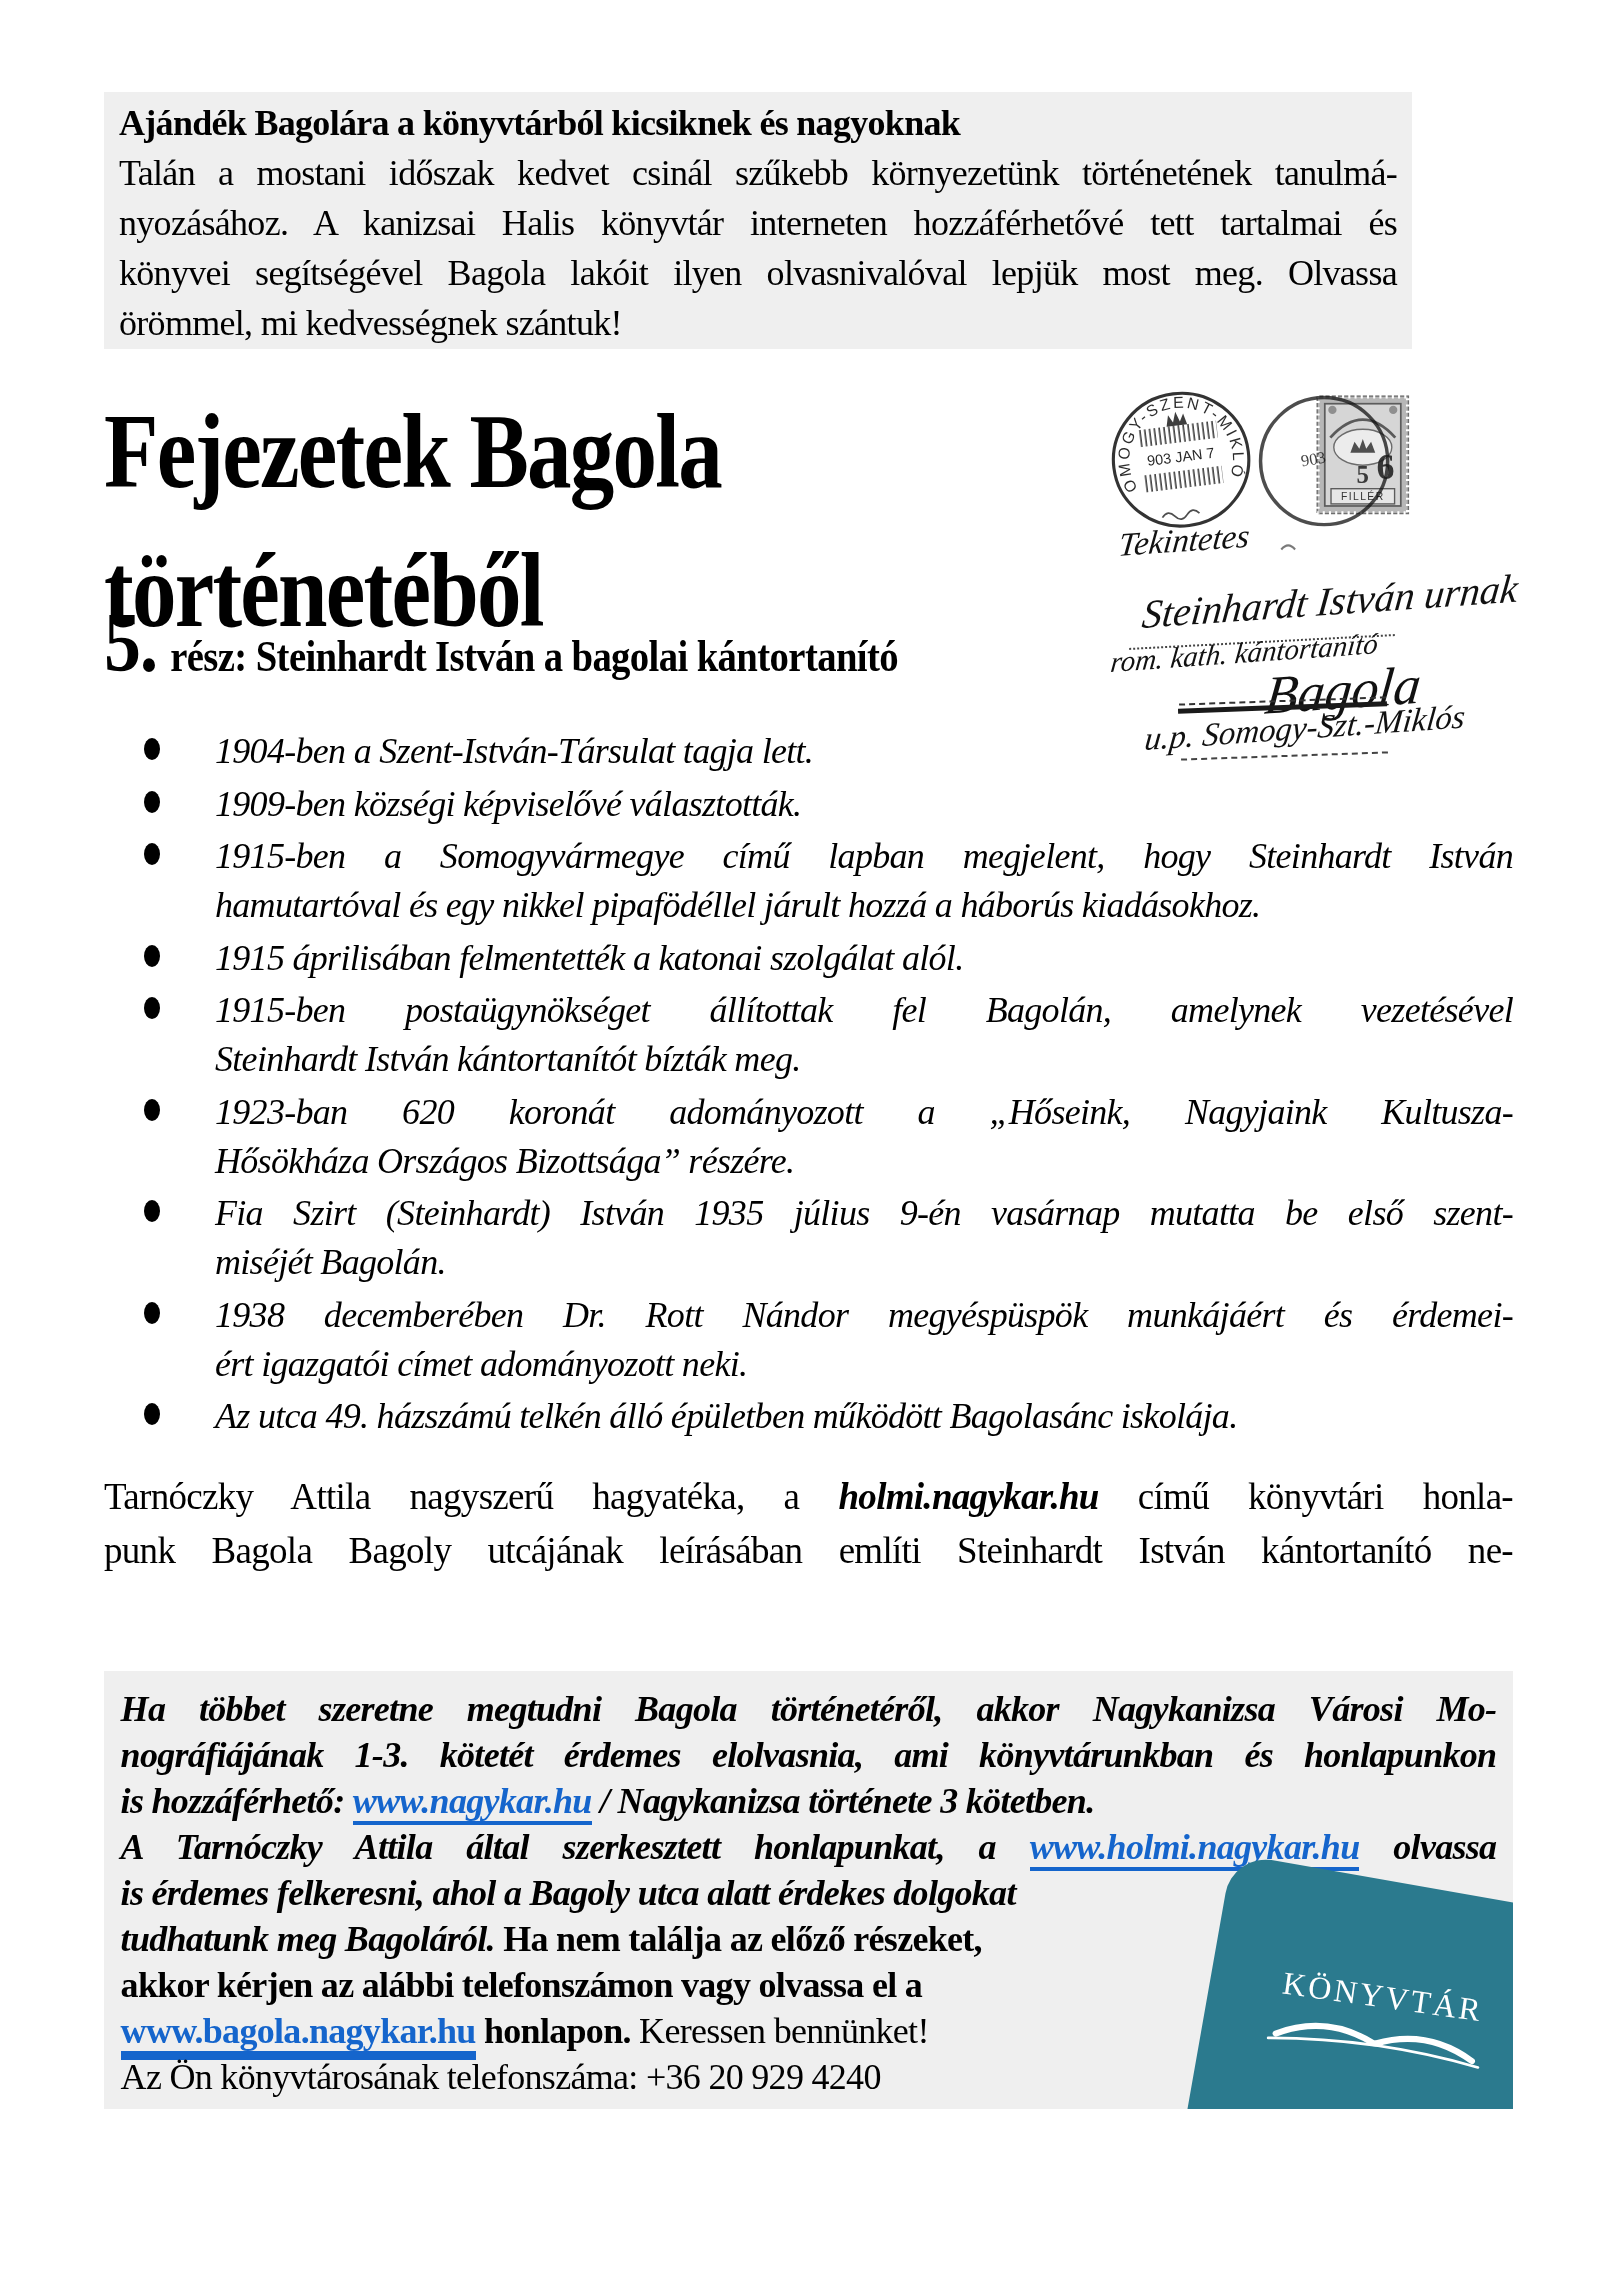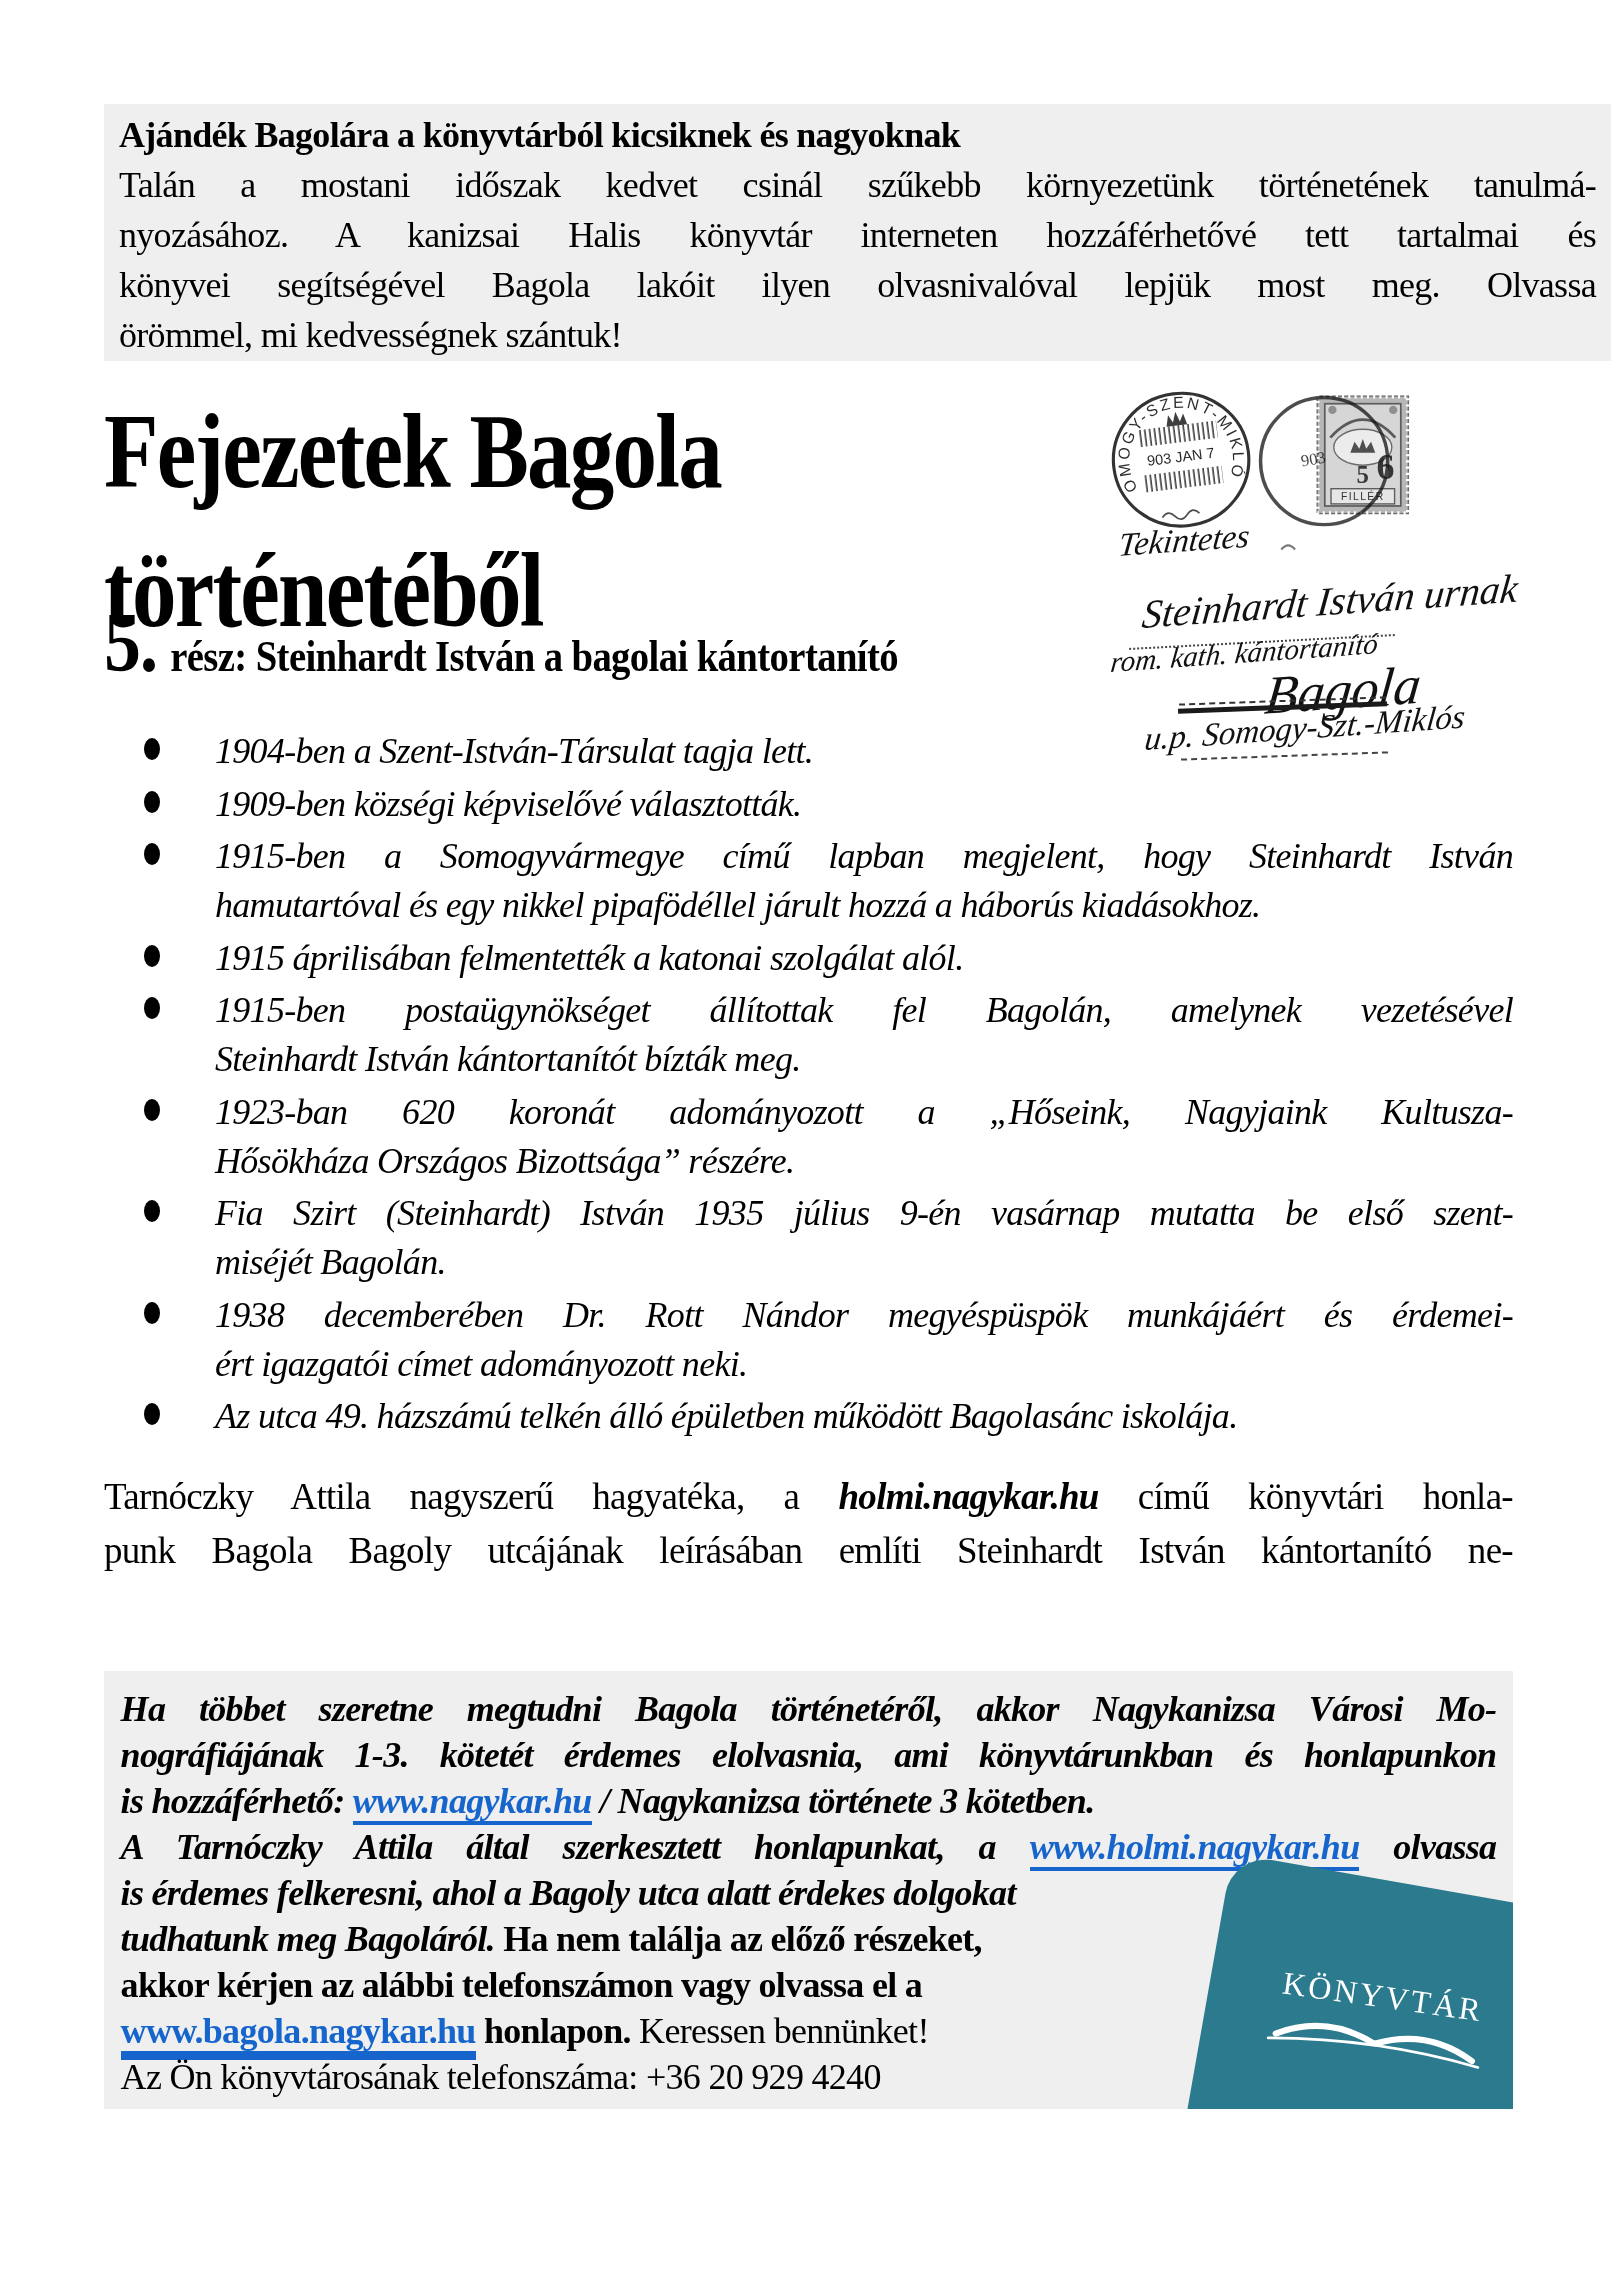--- a/index.html
+++ b/index.html
@@ -13,21 +13,21 @@
   .tline{display:block;font-size:36px;line-height:50px;letter-spacing:-0.7px;white-space:normal;}
   .tline.just{text-align:justify;text-align-last:justify;}
   .seg-r{font-style:normal;font-weight:normal;}
   .seg-b{font-weight:bold;font-style:normal;}
   .seg-i{font-style:italic;font-weight:bold;}
   .seg-bi{font-style:italic;font-weight:bold;}
   .seg-link{color:var(--link-blue,#1565cc);}
   .seg-link.u6{border-bottom:4.1px solid var(--link-blue,#1565cc);text-align:right;}
   .seg-link.u14{border-bottom:9.7px solid var(--link-blue,#1565cc);}
   
-  #header-note{left:104px;top:104px;width:1507px;height:257px;padding:5.5px 15px;box-sizing:border-box;}
+  #header-note{left:104px;top:92px;width:1308px;height:257px;padding:5.5px 15px;box-sizing:border-box;}
   
   #main-title{left:104px;top:382px;font-size:106px;font-weight:bold;line-height:139px;
     letter-spacing:-2.1px;transform:scaleX(.84);transform-origin:left top;white-space:nowrap;}
   
   #section-heading{left:104px;top:594px;display:flex;align-items:baseline;gap:15px;
     font-weight:bold;transform:scaleX(.88);transform-origin:left bottom;white-space:nowrap;}
   #section-number{font-size:84px;letter-spacing:-1.4px;}
   #section-rest{font-size:44px;letter-spacing:-0.7px;}
   
   #bullet-list{left:104px;top:727px;width:1409px;}

